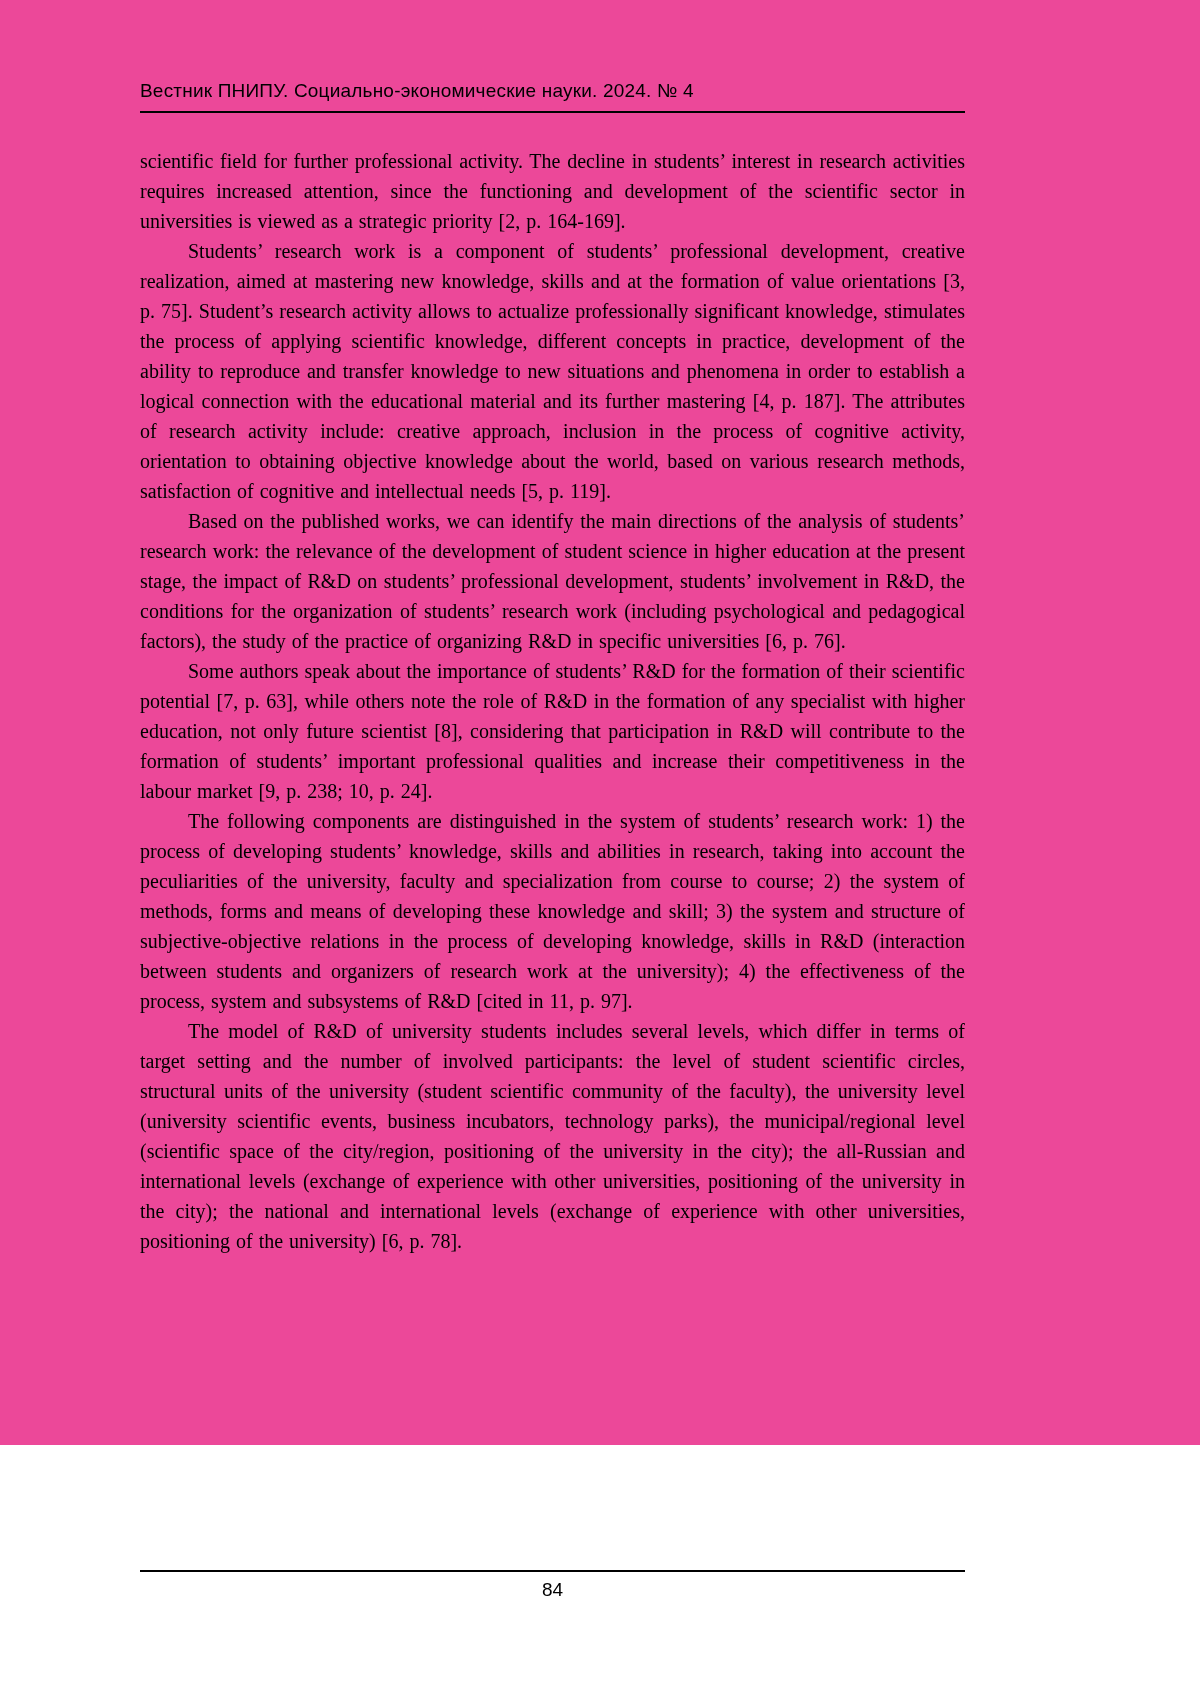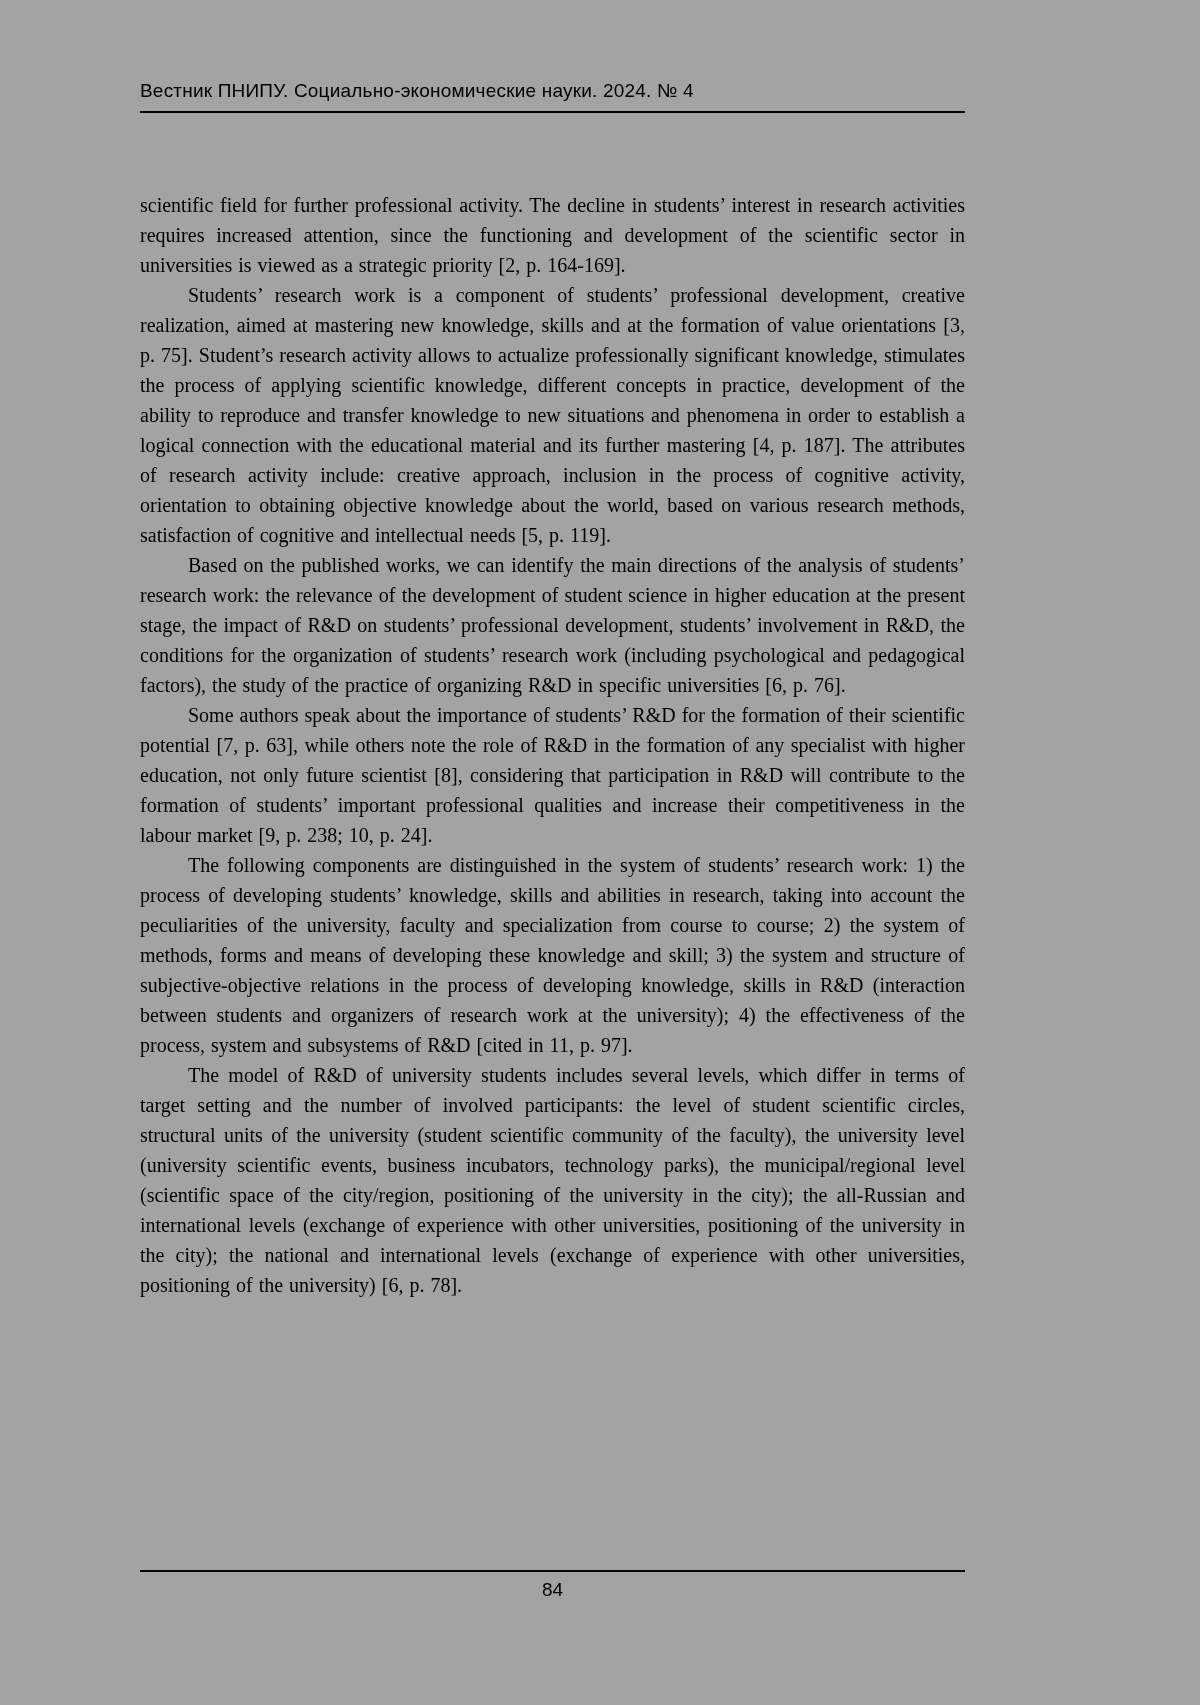--- a/index.html
+++ b/index.html
@@ -9,23 +9,23 @@
   }
   body {
     width: 1200px;
     height: 1705px;
     font-family: "Liberation Serif", serif;
     color: #000000;
   }
   .page {
     position: relative;
     width: 1200px;
-    height: 1705px;
+    height: 1445px;
     box-sizing: border-box;
-    background: #a3a3a3;
+    background: #ec4899;
   }
   .header {
     position: absolute;
     top: 80px;
     left: 140px;
     right: 235px;
   }
   .header-text {
     font-family: "Liberation Sans", sans-serif;
     font-size: 19px;
@@ -47,21 +47,20 @@
   }
   .para {
     margin: 0;
     font-size: 20px;
     line-height: 30px;
     text-indent: 48px;
     word-spacing: 1px;
   }
   .para.no-indent {
     text-indent: 0;
-    margin-top: 44px;
   }
   .footer {
     position: absolute;
     top: 1570px;
     left: 140px;
     right: 235px;
     text-align: center;
   }
   .page-number {
     font-family: "Liberation Sans", sans-serif;

